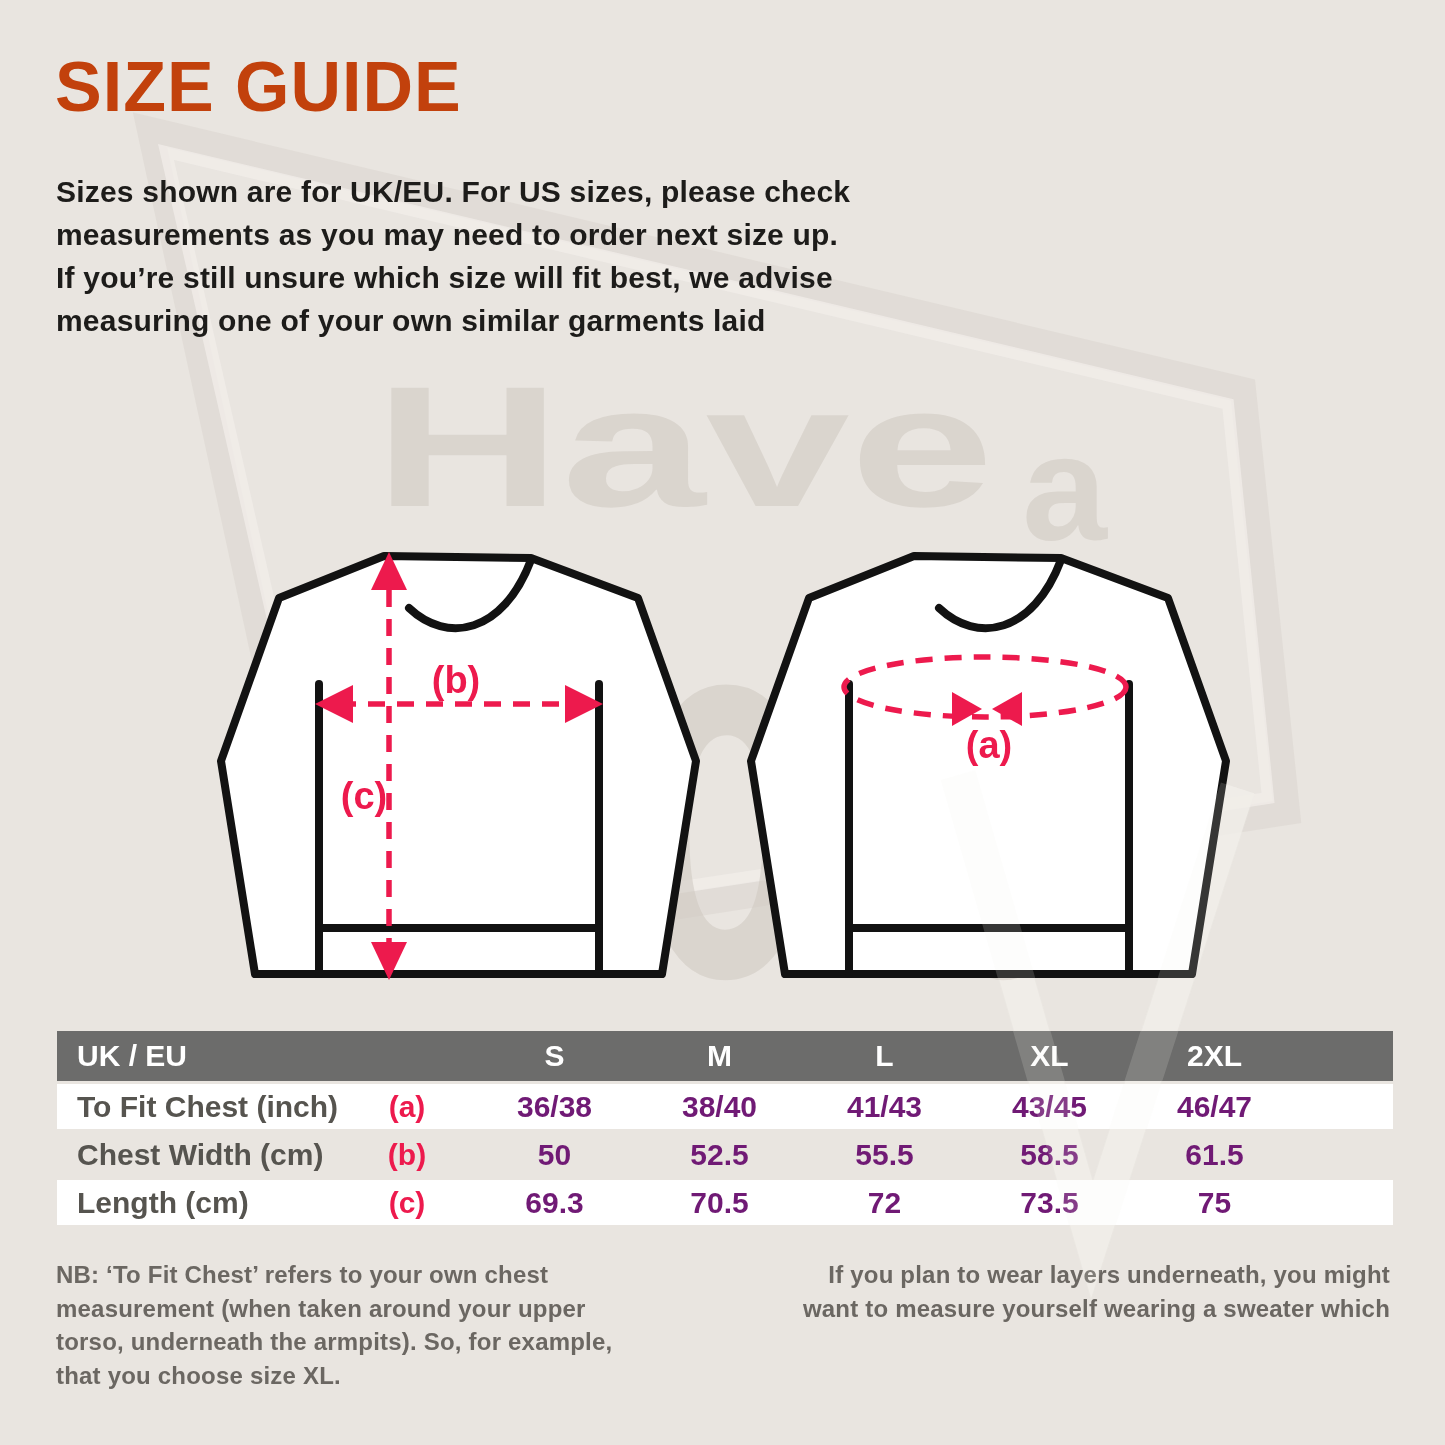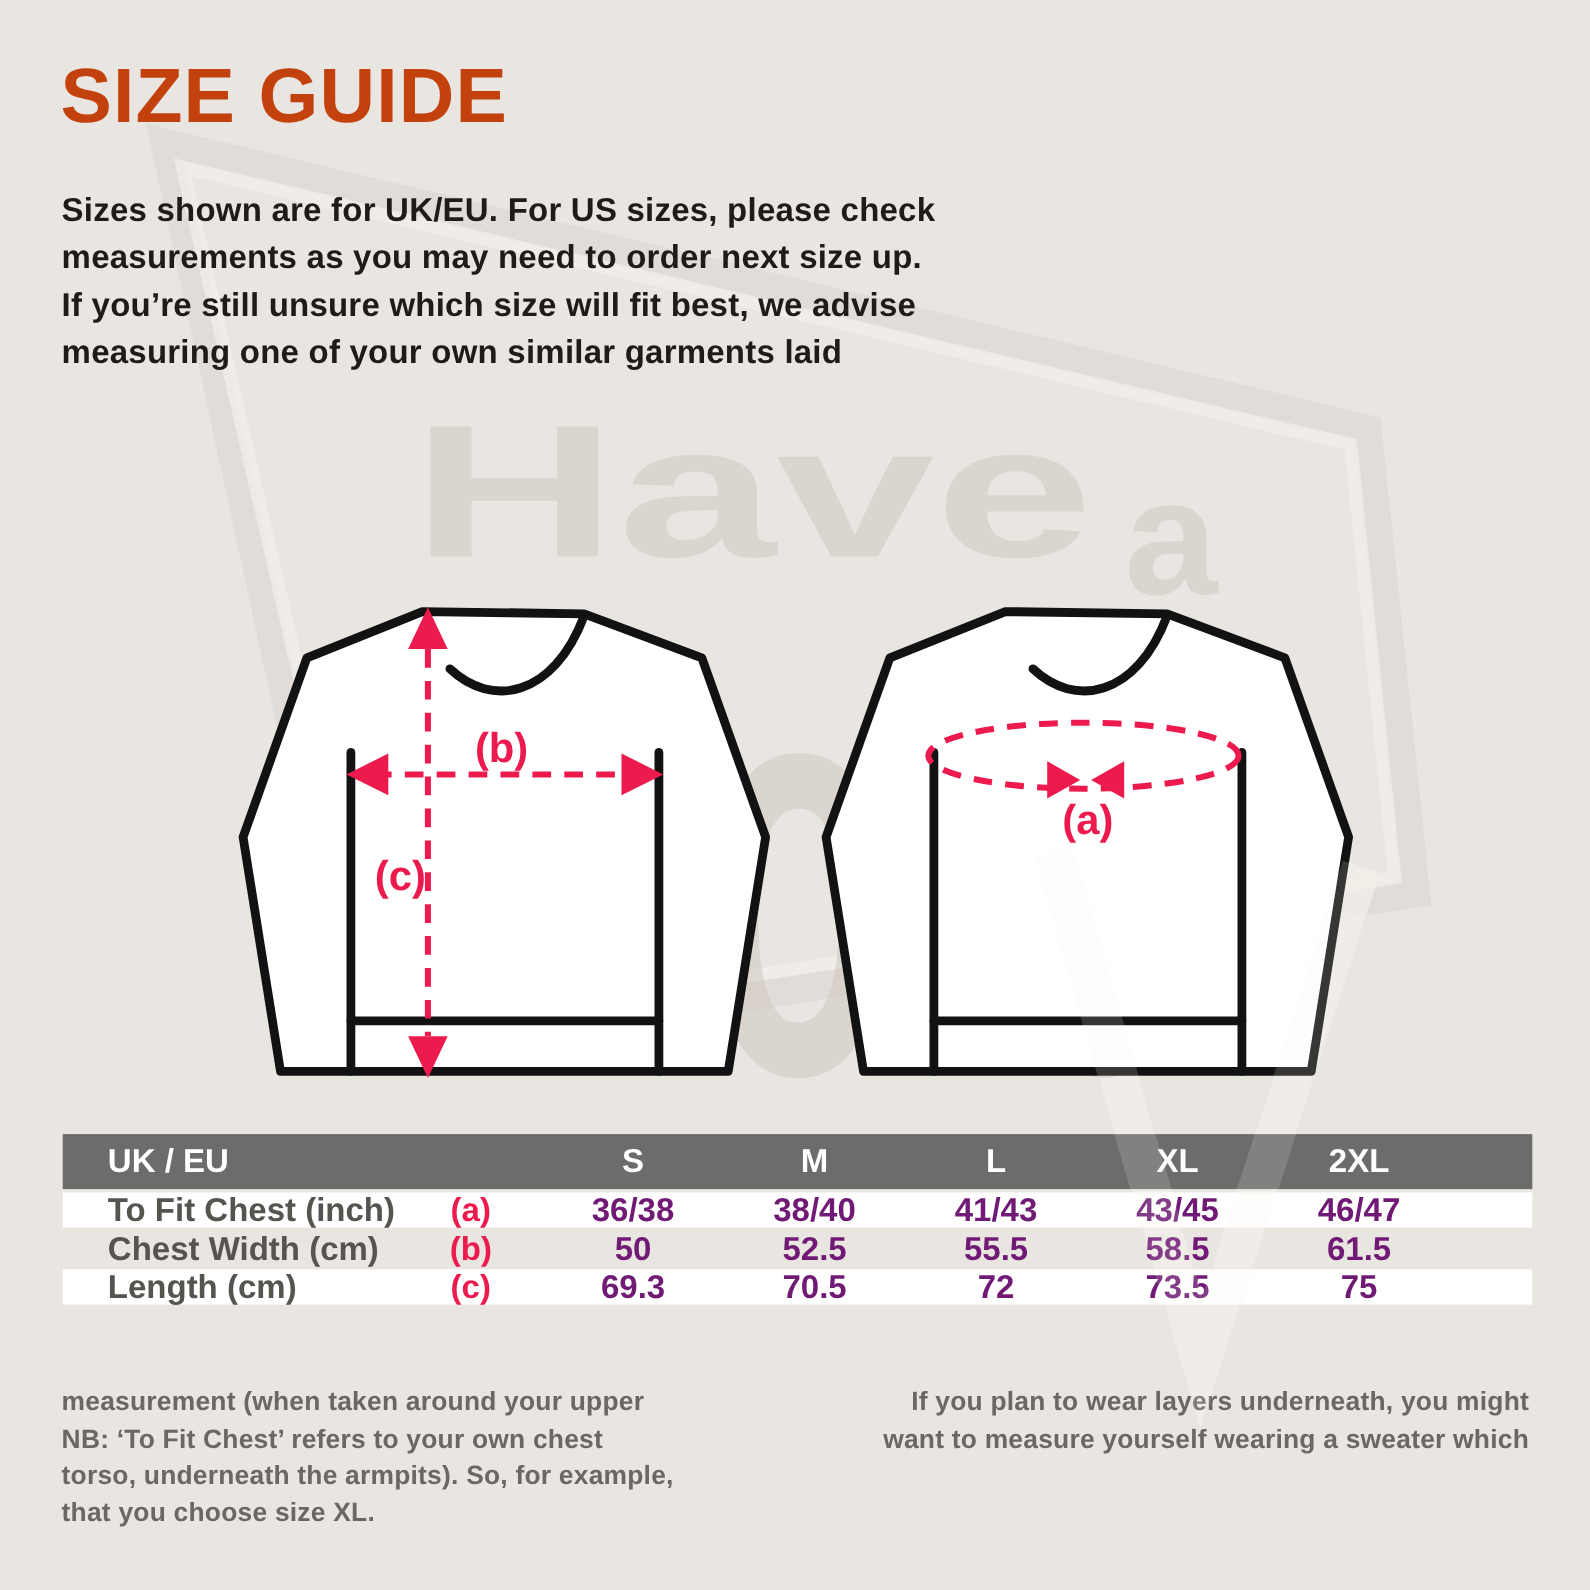--- a/index.html
+++ b/index.html
@@ -31,27 +31,26 @@
   .sweater-body{fill:#ffffff;stroke:#121212;stroke-width:8;stroke-linejoin:round;}
   .meas{stroke:#ed1a4d;stroke-width:5.5;fill:none;stroke-dasharray:17 12;}
   .meas-solid{fill:#ed1a4d;}
   .meas-label{fill:#ed1a4d;font-weight:bold;font-size:38px;font-family:"Liberation Sans",sans-serif;}
   
   #size-table{left:57px;top:1031px;width:1336px;z-index:2;}
   .t-grid{
     display:grid;
     grid-template-columns:285px 130px 165px 165px 165px 165px 165px 1fr;
     align-items:center;
-    padding-left:21px;
   }
   .t-header{
     background:#6c6c6b;height:50px;color:#ffffff;
     font-size:30px;font-weight:bold;
   }
-  .t-row{height:32px;margin-top:3px;font-size:30px;font-weight:bold;}
+  .t-row{height:45px;margin-top:3px;font-size:30px;font-weight:bold;}
   .t-row.white{background:#ffffff;}
   .t-cell-label{padding-left:20px;text-align:left;color:#56544f;}
   .t-header .t-cell-label{color:#ffffff;}
   .t-cell-key{text-align:center;color:#ed1a4d;}
   .t-cell-val{text-align:center;color:#701a75;}
   .t-header .t-cell-val{color:#ffffff;}
   
   .note{
     z-index:2;font-size:24px;font-weight:bold;color:#6b6762;
     line-height:33.5px;letter-spacing:0.2px;
@@ -152,22 +151,22 @@
     <div class="t-cell-val">69.3</div>
     <div class="t-cell-val">70.5</div>
     <div class="t-cell-val">72</div>
     <div class="t-cell-val">73.5</div>
     <div class="t-cell-val">75</div>
     <div></div>
   </div>
 </div>
 
 <div id="note-left" class="abs note">
+  <div>NB: ‘To Fit Chest’ refers to your own chest</div>
   <div>measurement (when taken around your upper</div>
-  <div>NB: ‘To Fit Chest’ refers to your own chest</div>
   <div>torso, underneath the armpits). So, for example,</div>
   <div>that you choose size XL.</div>
 </div>
 <div id="note-right" class="abs note">
   <div>If you plan to wear layers underneath, you might</div>
   <div>want to measure yourself wearing a sweater which</div>
 </div>
 
 <svg id="overlay" class="abs" width="1445" height="1445" viewBox="0 0 1445 1445">
   <polyline points="958,775 1092,1240 1238,788" fill="none" stroke="#f5f2ee" stroke-width="36" opacity="0.16"></polyline>

